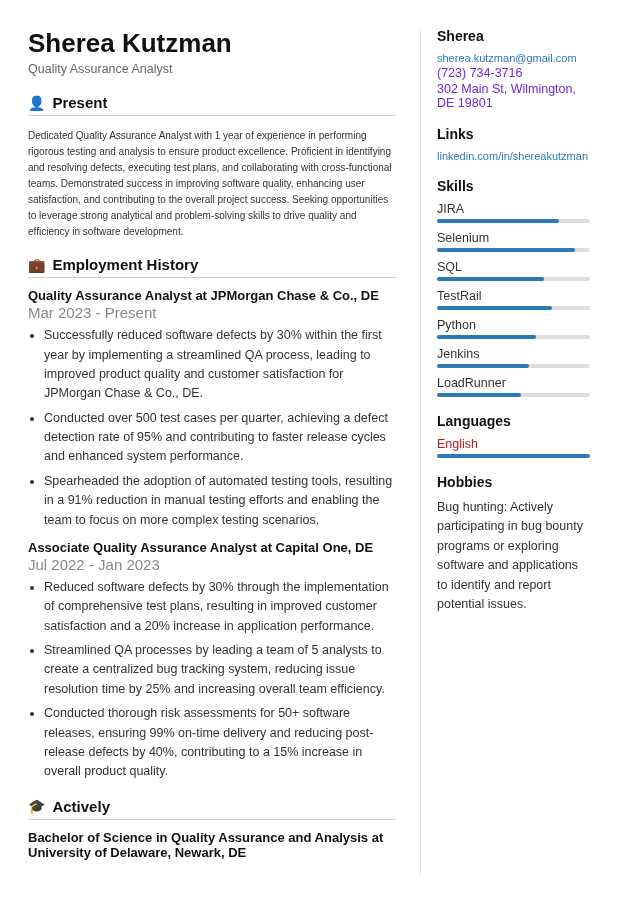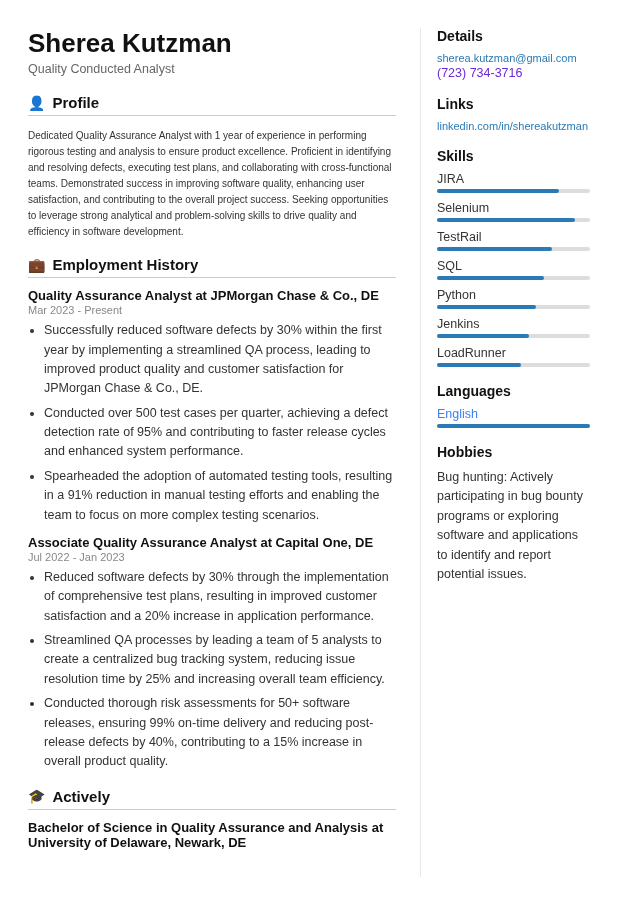--- a/index.html
+++ b/index.html
@@ -65,21 +65,21 @@
       line-height: 1.6;
       margin-top: 12px;
     }
     .job-title {
       font-weight: bold;
       font-size: 13px;
       color: #111;
       margin-bottom: 1px;
     }
     .job-date {
-      font-size: 11px;
+      font-size: 15px;
       color: #888;
       margin-bottom: 5px;
     }
     .job-bullets {
       padding-left: 16px;
       margin-bottom: 10px;
     }
     .job-bullets li {
       font-size: 12.5px;
       color: #333;
@@ -131,43 +131,43 @@
     .skill-bar-fill {
       height: 4px;
       background: #2a7ab5;
       border-radius: 2px;
     }
     .lang-item {
       margin-bottom: 8px;
     }
     .lang-name {
       font-size: 12.5px;
-      color: #3b82f6;
+      color: #b91c1c;
       margin-bottom: 3px;
     }
     .hobbies-text {
       font-size: 12.5px;
       color: #333;
       line-height: 1.55;
     }
   </style>
 </head>
 <body>
 
 <div class="page">
 
   <div class="left">
 
     <div class="name">Sherea Kutzman</div>
-    <div class="title">Quality Conducted Analyst</div>
+    <div class="title">Quality Assurance Analyst</div>
 
     <div class="section">
       <div class="section-header">
         <span class="section-icon">👤</span>
-        <span>Profile</span>
+        <span>Present</span>
       </div>
       <div class="profile-text">Dedicated Quality Assurance Analyst with 1 year of experience in performing rigorous testing and analysis to ensure product excellence. Proficient in identifying and resolving defects, executing test plans, and collaborating with cross-functional teams. Demonstrated success in improving software quality, enhancing user satisfaction, and contributing to the overall project success. Seeking opportunities to leverage strong analytical and problem-solving skills to drive quality and efficiency in software development.</div>
     </div>
 
     <div class="section">
       <div class="section-header">
         <span class="section-icon">💼</span>
         <span>Employment History</span>
       </div>
 
@@ -195,23 +195,24 @@
       </div>
       <div class="edu-title">Bachelor of Science in Quality Assurance and Analysis at University of Delaware, Newark, DE</div>
 
     </div>
 
   </div>
 
   <div class="right">
 
     <div class="right-section">
-      <div class="right-section-title">Details</div>
+      <div class="right-section-title">Sherea</div>
       <a class="detail-link" href="#">sherea.kutzman@gmail.com</a>
       <div class="detail-text">(723) 734-3716</div>
+      <div class="detail-text">302 Main St, Wilmington, DE 19801</div>
     </div>
 
     <div class="right-section">
       <div class="right-section-title">Links</div>
       <a class="detail-link" href="#">linkedin.com/in/shereakutzman</a>
     </div>
 
     <div class="right-section">
       <div class="right-section-title">Skills</div>
       <div id="skills-container">
@@ -221,29 +222,29 @@
         <div class="skill-bar-fill" style="width:80%"></div>
       </div>
     </div>
           <div class="skill-item">
       <div class="skill-name">Selenium</div>
       <div class="skill-bar-bg">
         <div class="skill-bar-fill" style="width:90%"></div>
       </div>
     </div>
           <div class="skill-item">
+      <div class="skill-name">SQL</div>
+      <div class="skill-bar-bg">
+        <div class="skill-bar-fill" style="width:70%"></div>
+      </div>
+    </div>
+          <div class="skill-item">
       <div class="skill-name">TestRail</div>
       <div class="skill-bar-bg">
         <div class="skill-bar-fill" style="width:75%"></div>
-      </div>
-    </div>
-          <div class="skill-item">
-      <div class="skill-name">SQL</div>
-      <div class="skill-bar-bg">
-        <div class="skill-bar-fill" style="width:70%"></div>
       </div>
     </div>
           <div class="skill-item">
       <div class="skill-name">Python</div>
       <div class="skill-bar-bg">
         <div class="skill-bar-fill" style="width:65%"></div>
       </div>
     </div>
           <div class="skill-item">
       <div class="skill-name">Jenkins</div>

